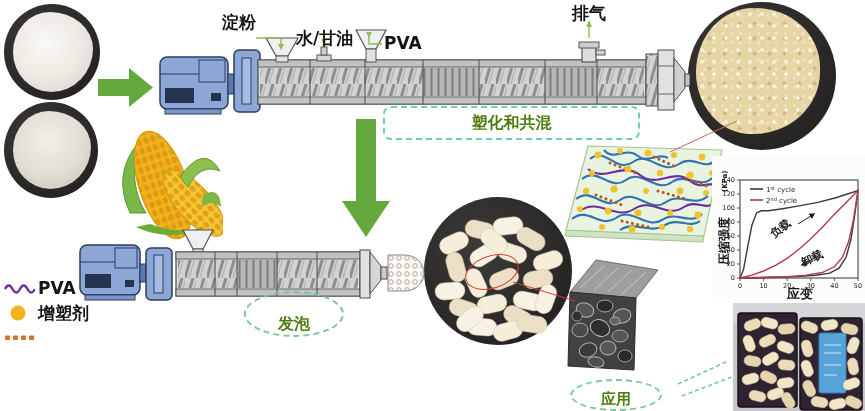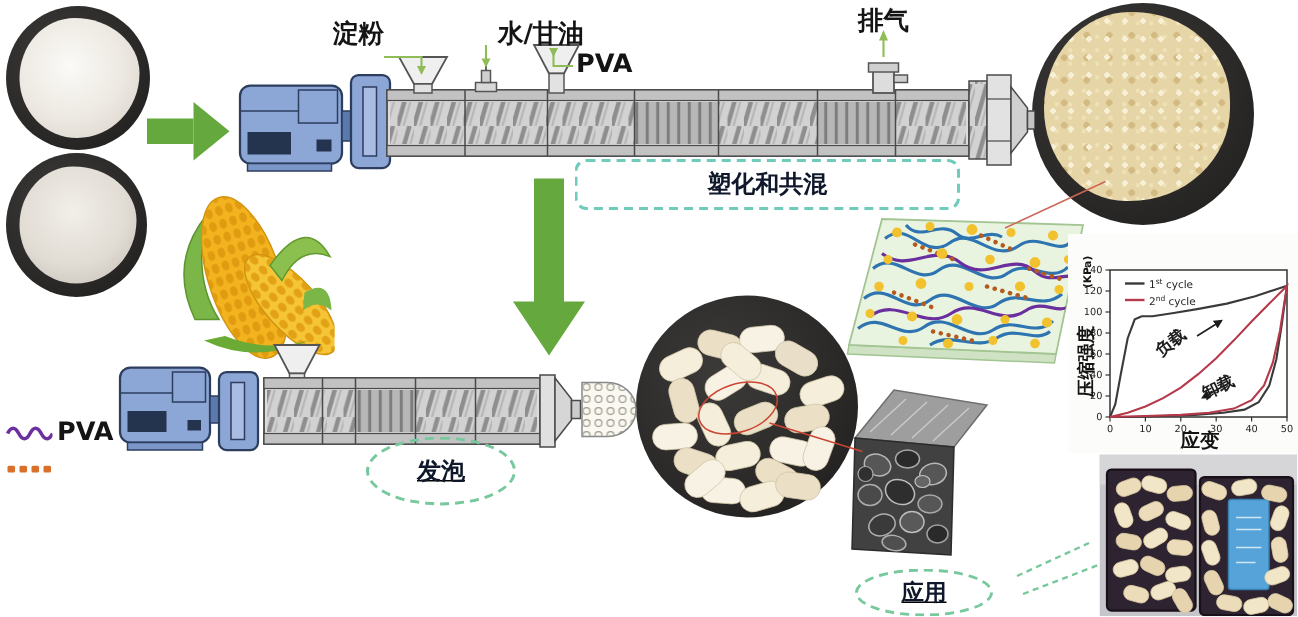--- a/index.html
+++ b/index.html
@@ -15,22 +15,22 @@
   .pellet-tex{position:absolute;border-radius:47% 53% 55% 45% / 52% 48% 50% 50%;
     background-color:#e6d5a6;
     background-image:radial-gradient(#f8f0d6 22%, rgba(0,0,0,0) 23%),
                      radial-gradient(#d2ba82 20%, rgba(0,0,0,0) 21%),
                      radial-gradient(#efe2b6 24%, rgba(0,0,0,0) 25%);
     background-size:12px 12px,15px 15px,9px 9px;
     background-position:0 0,6px 8px,4px 3px;}
   .dashbox{position:absolute;border:2px dashed #6fccbb;border-radius:8px;display:flex;
            align-items:center;justify-content:center;z-index:4;}
   .dashellipse{position:absolute;border:2px dashed #78c89e;border-radius:50%;display:flex;
-           align-items:center;justify-content:center;z-index:4;text-decoration:underline;}
-  .dashbox span,.dashellipse span{font-weight:bold;font-size:16px;color:#0f172a;}
+           align-items:flex-end;justify-content:center;z-index:4;}
+  .dashbox span,.dashellipse span{font-weight:bold;font-size:16px;color:#4d7c0f;}
   svg{display:block;}
   .machine{z-index:2;}
   .decor{z-index:5;pointer-events:none;}
   .legend{position:absolute;left:4px;top:276px;z-index:6;}
   .legend .row{display:flex;align-items:center;height:24px;margin-bottom:1px;}
   .legend .sw{width:34px;display:flex;align-items:center;justify-content:flex-start;}
   .legend .txt{font-weight:bold;font-size:17px;color:#141414;}
   .ticklbl{font-size:6.5px;fill:#222;font-family:"DejaVu Sans","Liberation Sans",sans-serif;}
   .cleg{font-size:7px;fill:#222;font-family:"DejaVu Sans","Liberation Sans",sans-serif;}
   .axlbl{font-weight:bold;fill:#141414;font-family:"DejaVu Sans","Liberation Sans",sans-serif;}
@@ -152,21 +152,21 @@
       <line x1="169" y1="30" x2="169" y2="40"></line>
       <polygon points="166,39 172,39 169,45" fill="#8fbc57" stroke="none"></polygon>
       <polyline points="227,44 214,44 214,36"></polyline>
       <polygon points="211,38 217,38 214,32" fill="#8fbc57" stroke="none" transform="rotate(180 214 35)"></polygon>
       <line x1="434" y1="38" x2="434" y2="26"></line>
       <polygon points="431,27 437,27 434,20" fill="#8fbc57" stroke="none"></polygon>
     </g>
   </svg>
 
   <div class="lbl" style="left:222px;top:11px;">淀粉</div>
-  <div class="lbl" style="left:296px;top:11px;margin-left:36px;">水/甘油</div>
+  <div class="lbl" style="left:296px;top:27px;">水/甘油</div>
   <div class="lbl" style="left:384px;top:33px;">PVA</div>
   <div class="lbl" style="left:572px;top:2px;">排气</div>
 
   <div class="dashbox" style="left:383px;top:106px;width:253px;height:30px;">
     <span>塑化和共混</span>
   </div>
 
   <div class="dish dish-dark" style="left:688px;top:2px;width:148px;height:148px;">
     <div class="pellet-tex" style="left:8px;top:6px;width:124px;height:126px;"></div>
   </div>
@@ -462,20 +462,28 @@
     <div class="row">
       <span class="sw">
         <svg width="31" height="13">
             <path id="lg-sw-0" class="sw-stroke" d="M1,7 Q4.7,0 8.5,7 T16,7 T23.5,7 T31,7" fill="none" stroke-width="2.4" stroke="#6b2f9e"></path>
           </svg>
       </span>
       <span class="txt">PVA</span>
     </div>
     <div class="row">
       <span class="sw">
+        <svg width="31" height="18">
+            <circle id="lg-sw-2" class="sw-fill" cx="14" cy="9" r="7.5" fill="#f2b31c"></circle>
+          </svg>
+      </span>
+      <span class="txt">增塑剂</span>
+    </div>
+    <div class="row">
+      <span class="sw">
         <svg width="31" height="10">
             <g id="lg-sw-3" class="sw-fill" fill="#d96f2a">
           <rect x="1" y="2.5" width="5" height="4.5" rx="1"></rect>
               <rect x="9" y="2.5" width="5" height="4.5" rx="1"></rect>
           <rect x="17" y="2.5" width="5" height="4.5" rx="1"></rect>
               <rect x="25" y="2.5" width="5" height="4.5" rx="1"></rect>
         </g>
           </svg>
       </span>
     </div>

